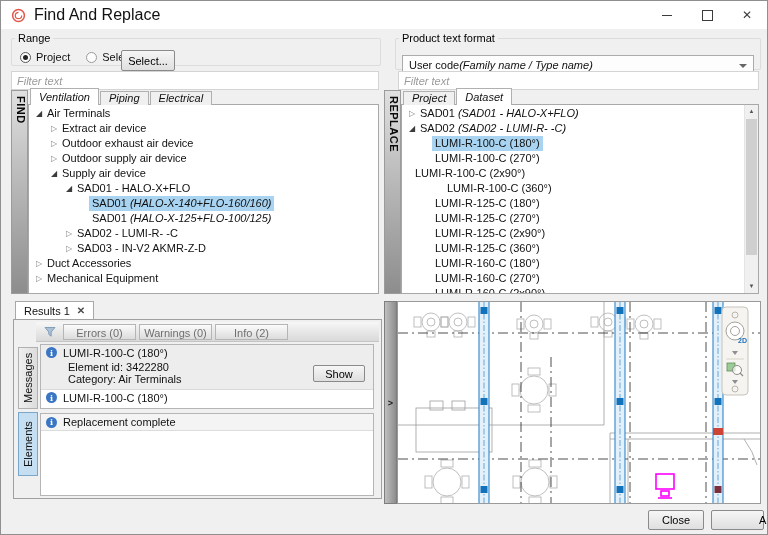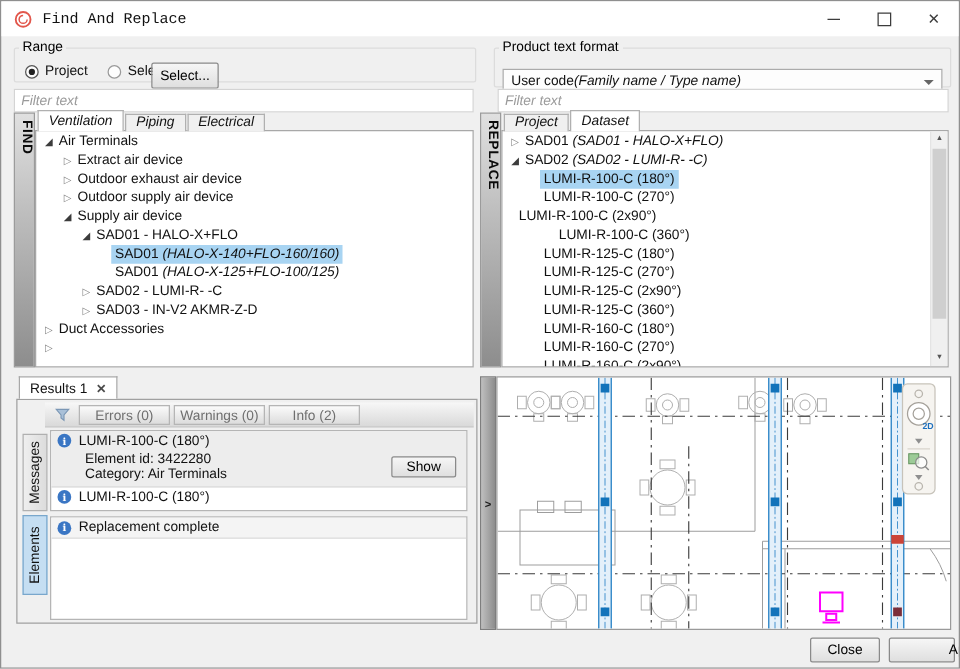--- a/index.html
+++ b/index.html
@@ -1,21 +1,21 @@
 <!DOCTYPE html>
 <html style="--sel: #a8d4f2; --sidetab: #c5def2; --duct: #2e86c8; --handle: #1373ba; --magenta: #ff00ff; --redmark: #cc4438; --info: #3a76c4;"><head>
 <meta charset="utf-8">
 <style>
   html,body{margin:0;padding:0;background:#e8e8e8;}
   .win{position:relative;width:768px;height:535px;background:#f0f0f0;border:1px solid #8f8f8f;
        font-family:"Liberation Sans",sans-serif;font-size:11px;color:#111;box-sizing:border-box;overflow:hidden;}
 
   
   .titlebar{position:absolute;left:0;top:0;right:0;height:28px;background:#fff;display:flex;align-items:center;padding-left:10px;box-sizing:border-box;}
-  .title{font-size:12px;margin-left:8px;font-family:Liberation Mono, monospace;}
+  .title{font-size:16px;margin-left:8px;}
   .winbtns{margin-left:auto;display:flex;height:100%;}
   .wb{width:40px;display:flex;align-items:center;justify-content:center;color:#3c3c3c;font-size:12px;cursor:default;}
   .min-glyph{width:10px;height:1px;background:#3c3c3c;display:block;}
   .max-glyph{width:9px;height:9px;border:1px solid #3c3c3c;display:block;}
 
   
   .group{position:absolute;border:1px solid #dcdcdc;border-radius:2px;margin:0;padding:0;}
   .group legend{font-size:11px;padding:0 3px;margin-left:3px;color:#000;}
   .g-range{left:10px;top:31px;width:368px;height:32px;}
   .g-prod{left:394px;top:31px;width:364px;height:36px;}
@@ -216,20 +216,21 @@
         <div class="trow" style="padding-left: 35px;">
           <span class="tri col">▷</span>
           <span class="lab">SAD03 - IN-V2 AKMR-Z-D</span>
         </div>
         <div class="trow" style="padding-left: 5px;">
           <span class="tri col">▷</span>
           <span class="lab">Duct Accessories</span>
         </div>
         <div class="trow" style="padding-left: 5px;">
           <span class="tri col">▷</span>
+          <span class="lab">Mechanical Equipment</span>
         </div>
       </div>
   </div>
 
   <div class="tabs tabs-right" id="tabs-replace">
       <div class="tab">Project</div>
       <div class="tab active">Dataset</div>
     </div>
   <div class="panel tree-right">
     <div class="tree-inner" id="tree-replace">

